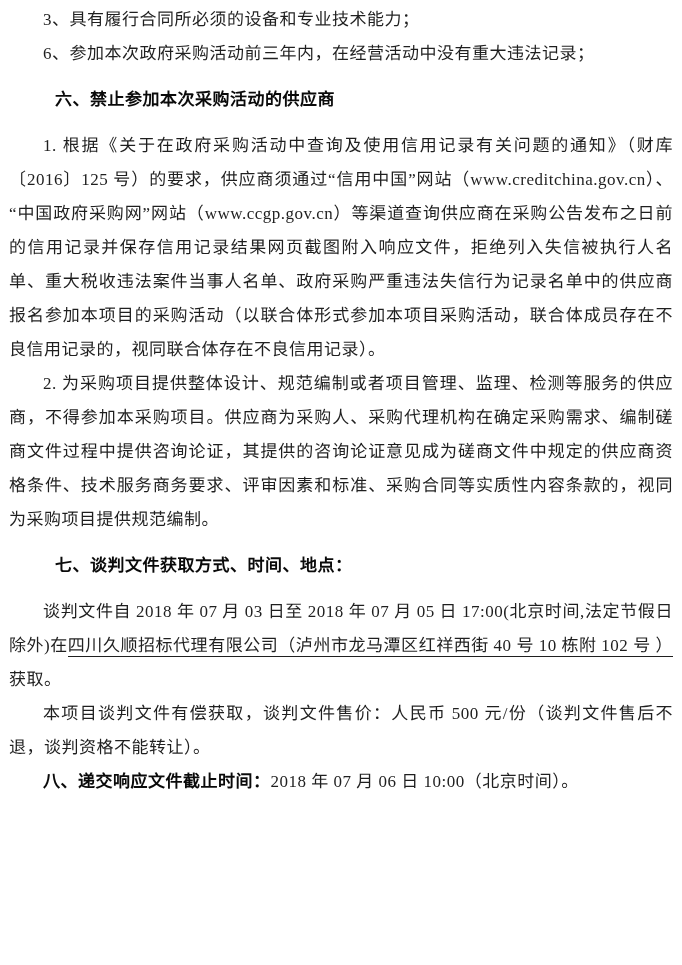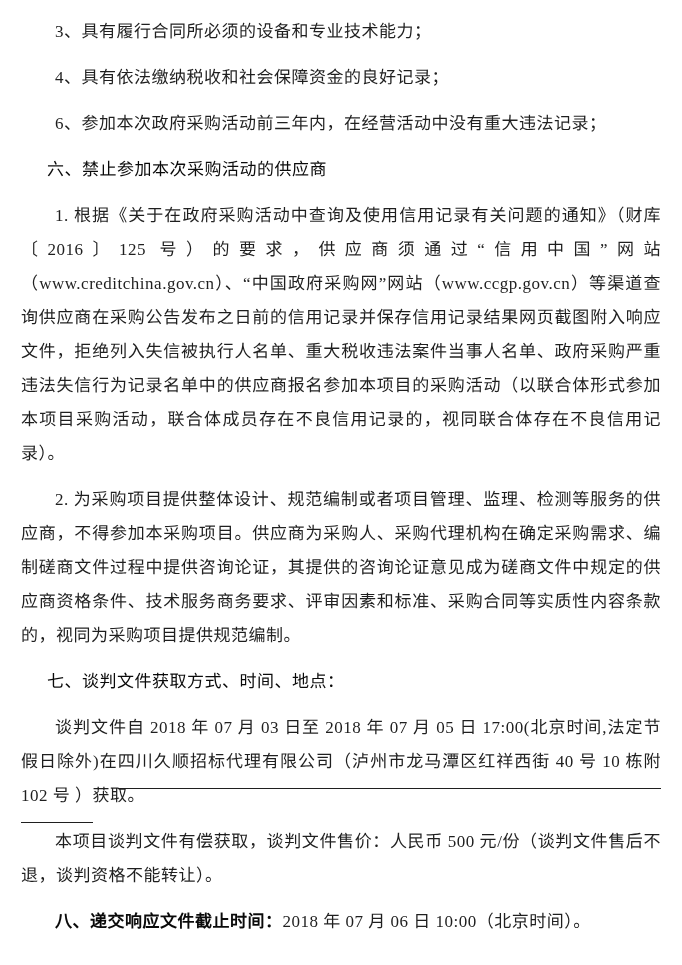--- a/index.html
+++ b/index.html
@@ -25,45 +25,44 @@
     padding: 3px 9px 4px 9px;
     background: var(--background);
     color: var(--text-color);
     font-family: "Liberation Serif", "DejaVu Serif", serif;
     font-size: 17px;
     line-height: 34px;
     text-align: justify;
     letter-spacing: 0.5px;
   }
   .para {
-    margin: 12px;
+    margin: 0;
     text-indent: 2em;
   }
   .heading {
-    margin: 4px;
+    margin: 12px;
     text-indent: 2em;
-    font-weight: normal;
+    font-weight: bold;
     color: var(--heading-color);
   }
   .inline-heading {
     font-weight: bold;
     color: var(--heading-color);
   }
   .u {
     border-bottom: 1.5px solid var(--text-color);
-    padding-bottom: 17px;
+    padding-bottom: 1px;
   }
 </style>
 </head>
 <body>
 
 <div class="page">
 
   <p class="para">3、具有履行合同所必须的设备和专业技术能力；</p>
-  <p class="para">4、具有依法缴纳税收和社会保障资金的良好记录；</p>
   <p class="para">6、参加本次政府采购活动前三年内，在经营活动中没有重大违法记录；</p>
 
   <p class="heading">六、禁止参加本次采购活动的供应商</p>
 
   <p class="para">1. 根据《关于在政府采购活动中查询及使用信用记录有关问题的通知》（财库〔2016〕125 号）的要求，供应商须通过“信用中国”网站（www.creditchina.gov.cn）、“中国政府采购网”网站（www.ccgp.gov.cn）等渠道查询供应商在采购公告发布之日前的信用记录并保存信用记录结果网页截图附入响应文件，拒绝列入失信被执行人名单、重大税收违法案件当事人名单、政府采购严重违法失信行为记录名单中的供应商报名参加本项目的采购活动（以联合体形式参加本项目采购活动，联合体成员存在不良信用记录的，视同联合体存在不良信用记录）。</p>
 
   <p class="para">2. 为采购项目提供整体设计、规范编制或者项目管理、监理、检测等服务的供应商，不得参加本采购项目。供应商为采购人、采购代理机构在确定采购需求、编制磋商文件过程中提供咨询论证，其提供的咨询论证意见成为磋商文件中规定的供应商资格条件、技术服务商务要求、评审因素和标准、采购合同等实质性内容条款的，视同为采购项目提供规范编制。</p>
 
 
   <p class="heading">七、谈判文件获取方式、时间、地点：</p>

